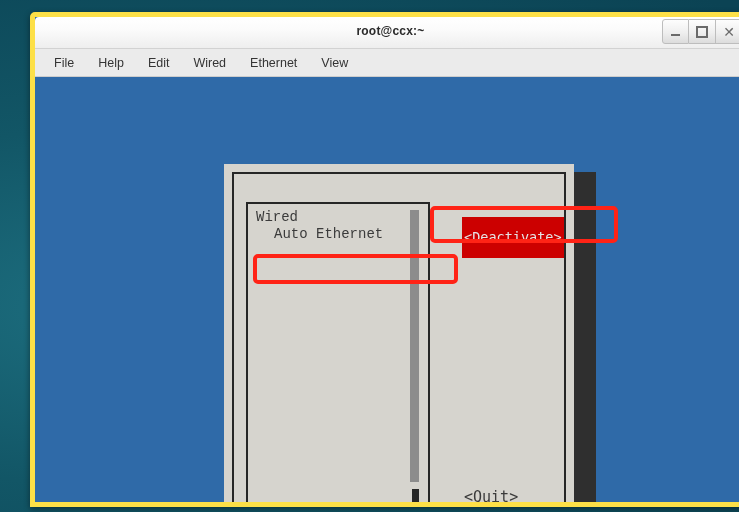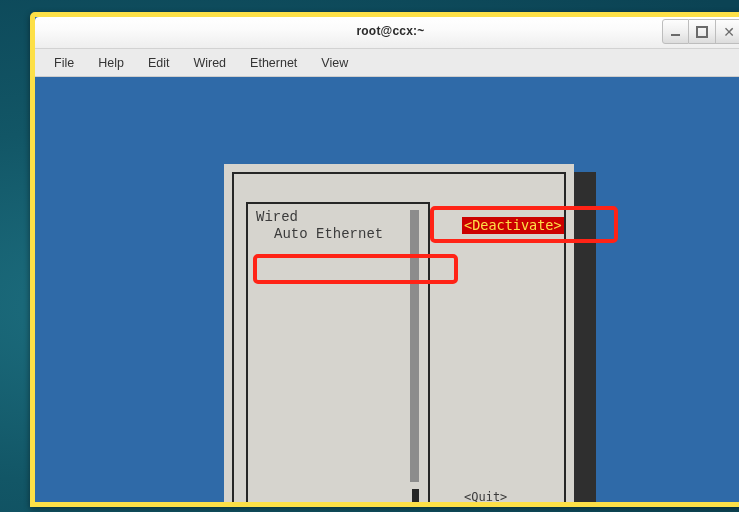--- a/index.html
+++ b/index.html
@@ -177,29 +177,29 @@
     font-family: "DejaVu Sans Mono", monospace;
   }
 
   
   #deactivate-btn {
     position: absolute;
     left: 238px; top: 53px;
     font-size: 13.5px;
     line-height: 17px;
     font-family: "DejaVu Sans Mono", monospace;
-    color: #fde047;
+    color: #e5e5e5;
     background: #cc0000;
-    padding: 0 2px;
+    padding: 12px 2px;
     white-space: pre;
   }
   #quit-btn {
     position: absolute;
     left: 240px; top: 325px;
-    font-size: 12px;
+    font-size: 15px;
     line-height: 17px;
     font-family: "DejaVu Sans Mono", monospace;
     color: #3b3b3b;
     white-space: pre;
   }
 
   
   .annot {
     position: absolute;
     border: 4px solid #ff2316;

